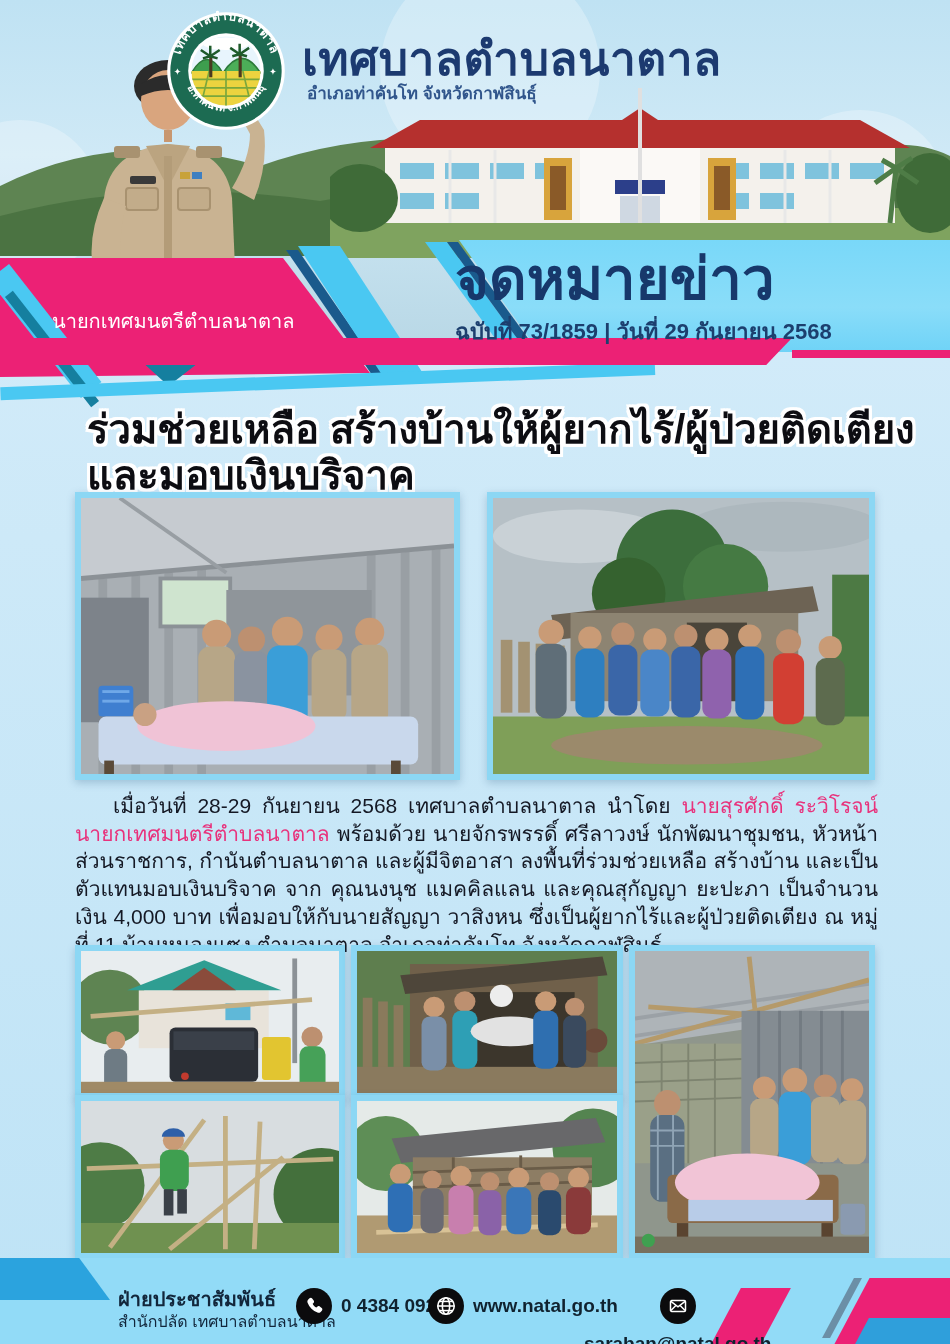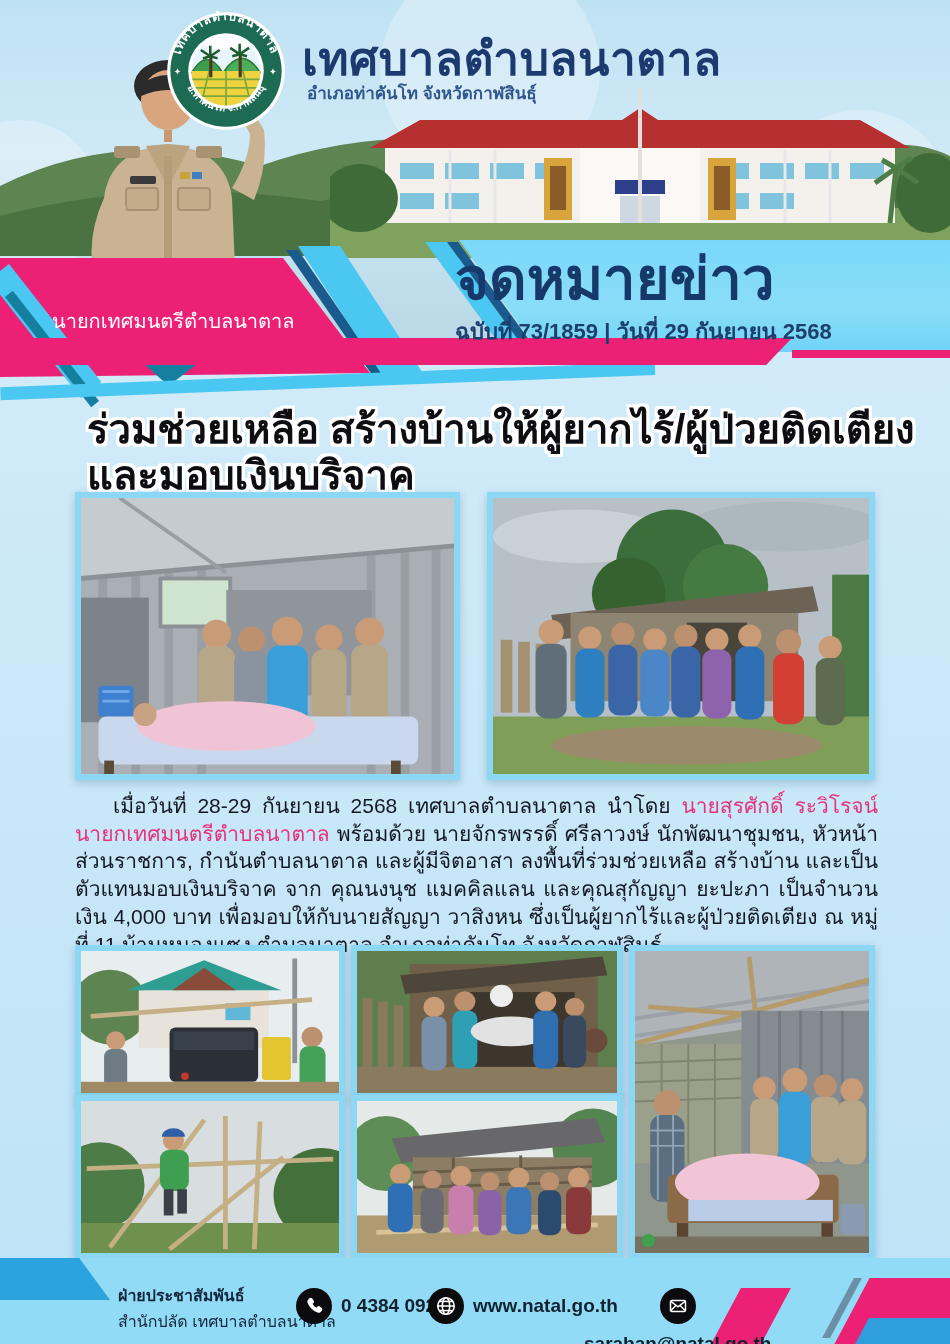--- a/index.html
+++ b/index.html
@@ -38,21 +38,21 @@
   .photo{border:6px solid #8CD7F4;box-shadow:0 3px 8px rgba(30,80,120,.25);background:#9aa0a6;overflow:hidden;}
   .photo svg{display:block;width:100%;height:100%;}
   .para{left:75px;top:792px;width:803px;font-size:21px;line-height:1.32;color:#141824;
         text-align:justify;text-indent:38px;font-weight:500;}
   .para .hl{color:#E8327C;}
 
   
   .footer-band{left:0;top:1258px;width:950px;height:86px;background:#92DBF7;}
   .footer-trap{left:0;top:1258px;width:110px;height:42px;background:#2BA3DE;
                clip-path:polygon(0 0,72% 0,100% 100%,0 100%);}
-  .dept1{left:118px;top:1283px;font-size:16px;font-weight:700;color:#12263B;}
+  .dept1{left:118px;top:1283px;font-size:20px;font-weight:700;color:#12263B;}
   .dept2{left:118px;top:1309px;font-size:16px;font-weight:500;color:#12263B;}
   .contact{top:1288px;display:flex;align-items:center;gap:9px;}
   .contact .label{font-size:19px;font-weight:600;color:#10222F;}
   .circle-icon{width:36px;height:36px;border-radius:50%;background:#0b0b0d;display:flex;align-items:center;justify-content:center;}
   .fshape{position:absolute;}
 </style>
 </head>
 <body>
 
 <div class="page">

